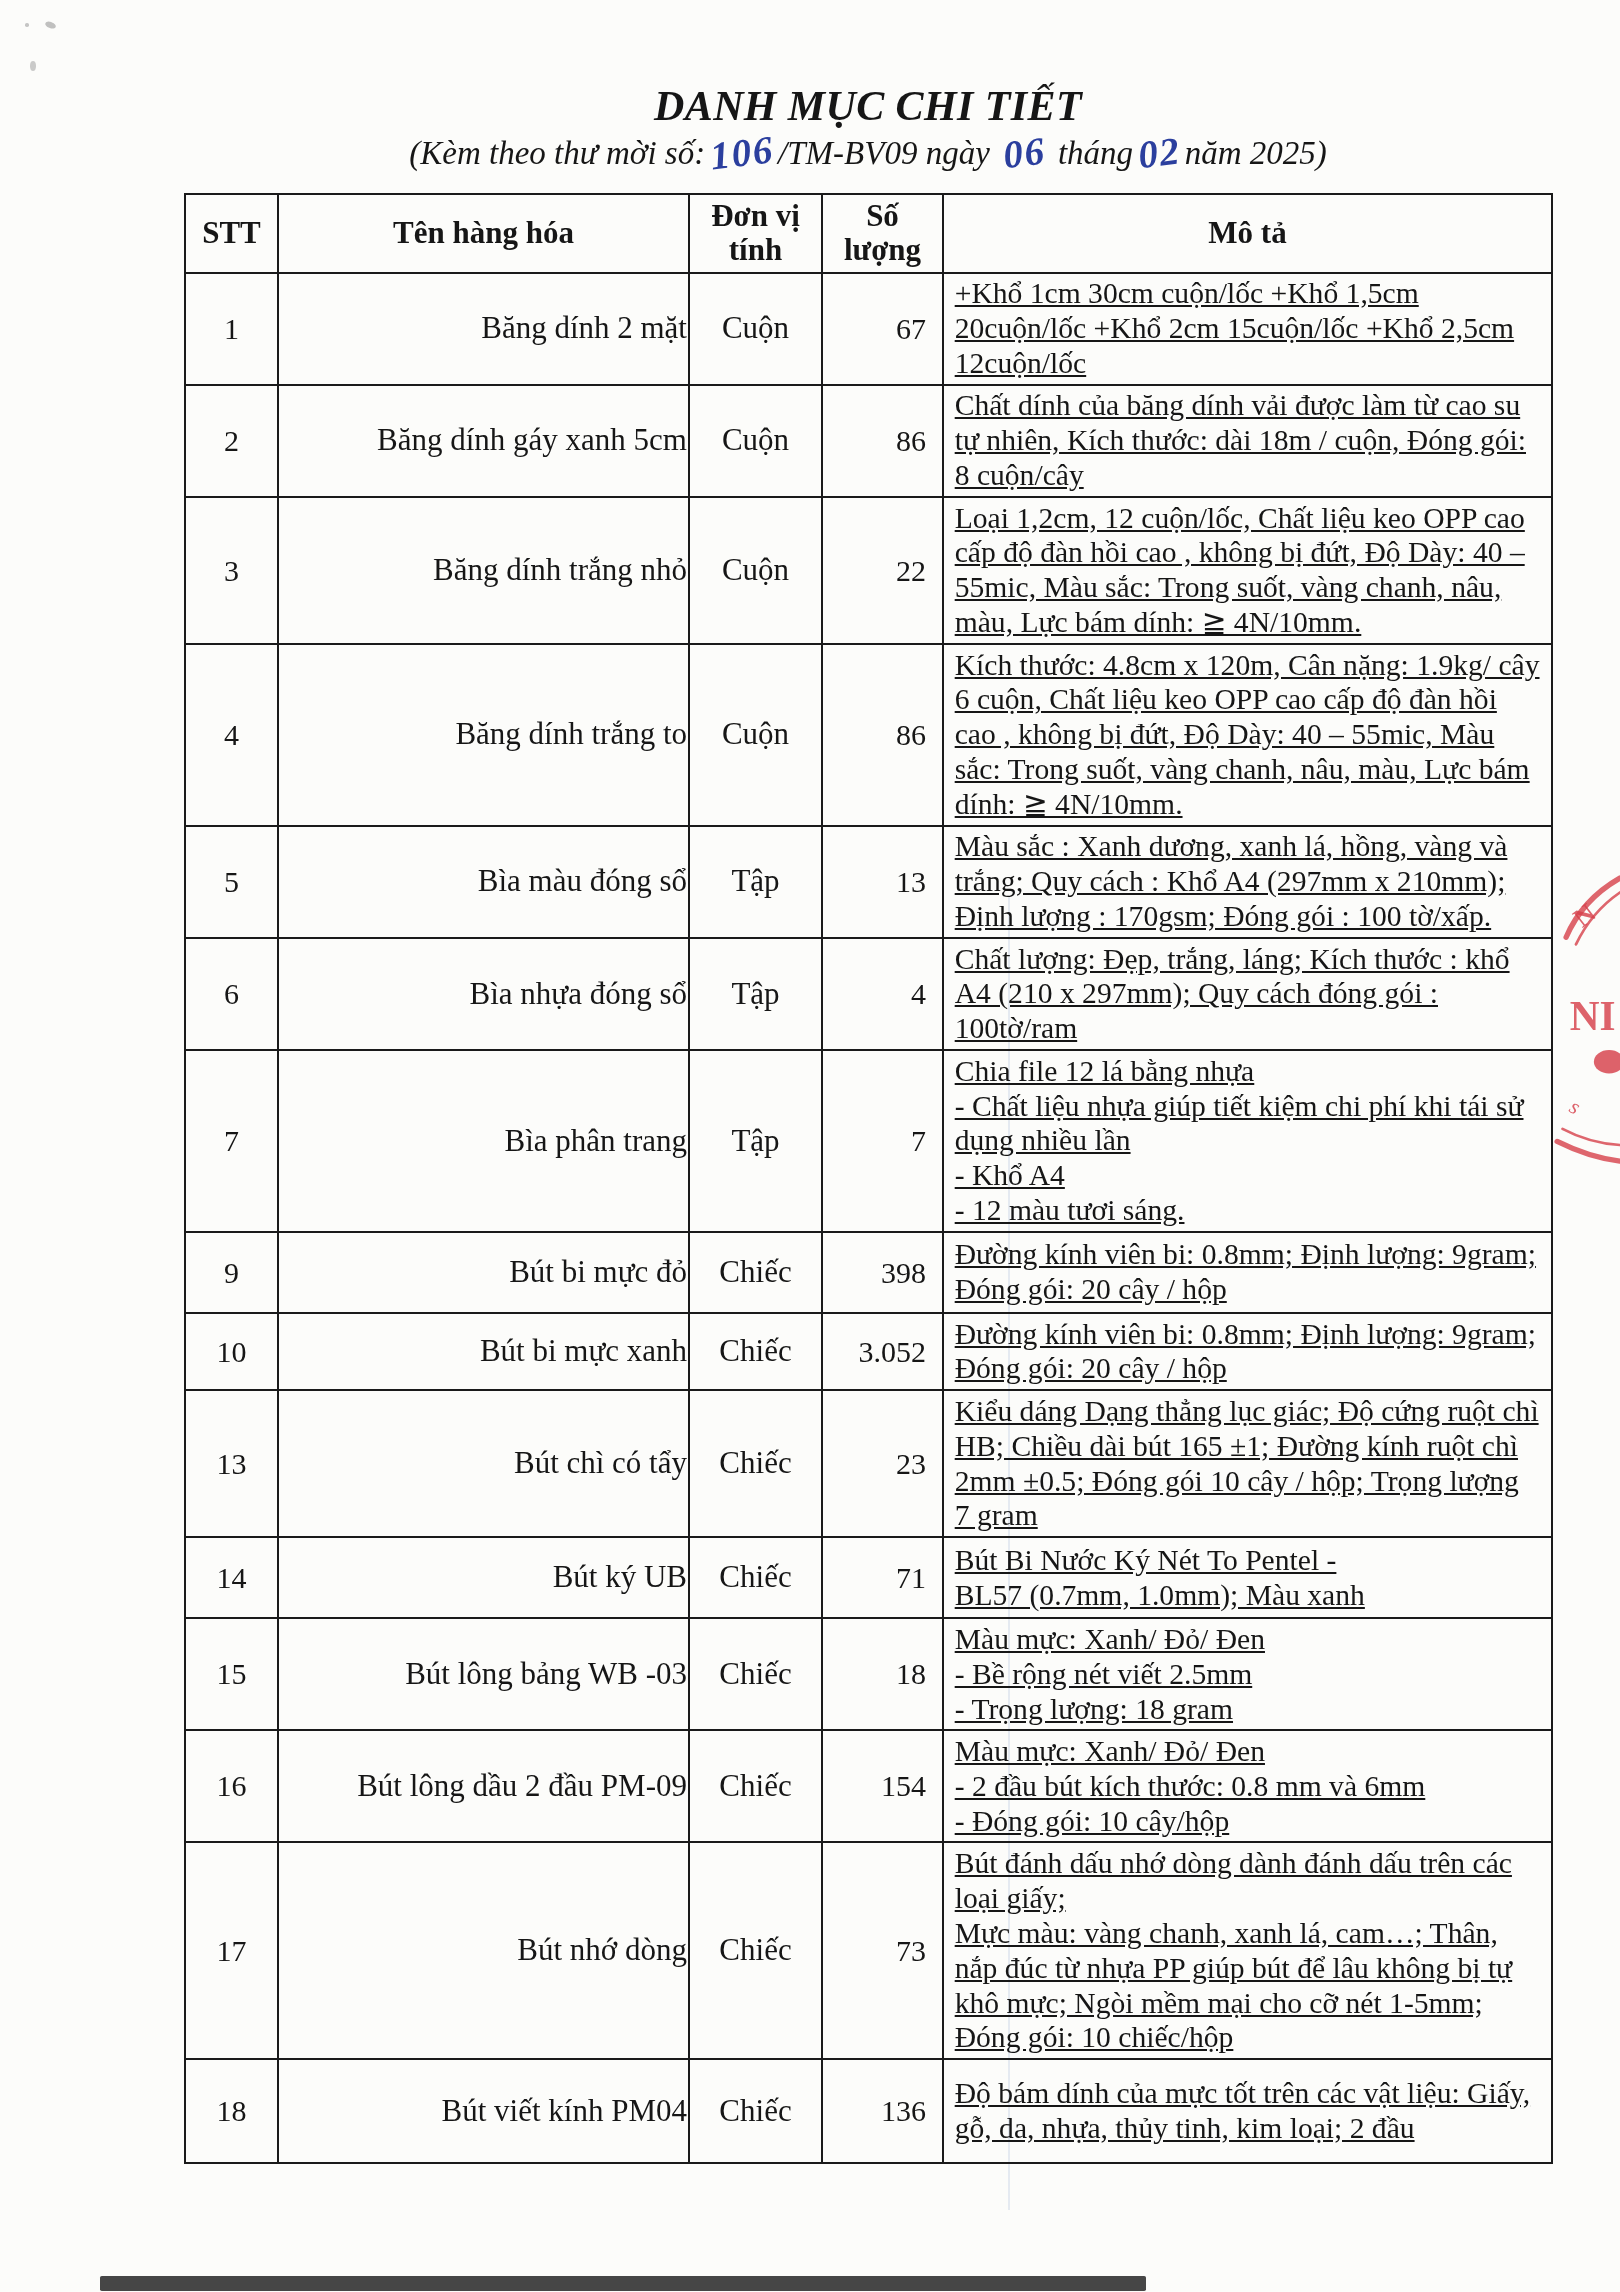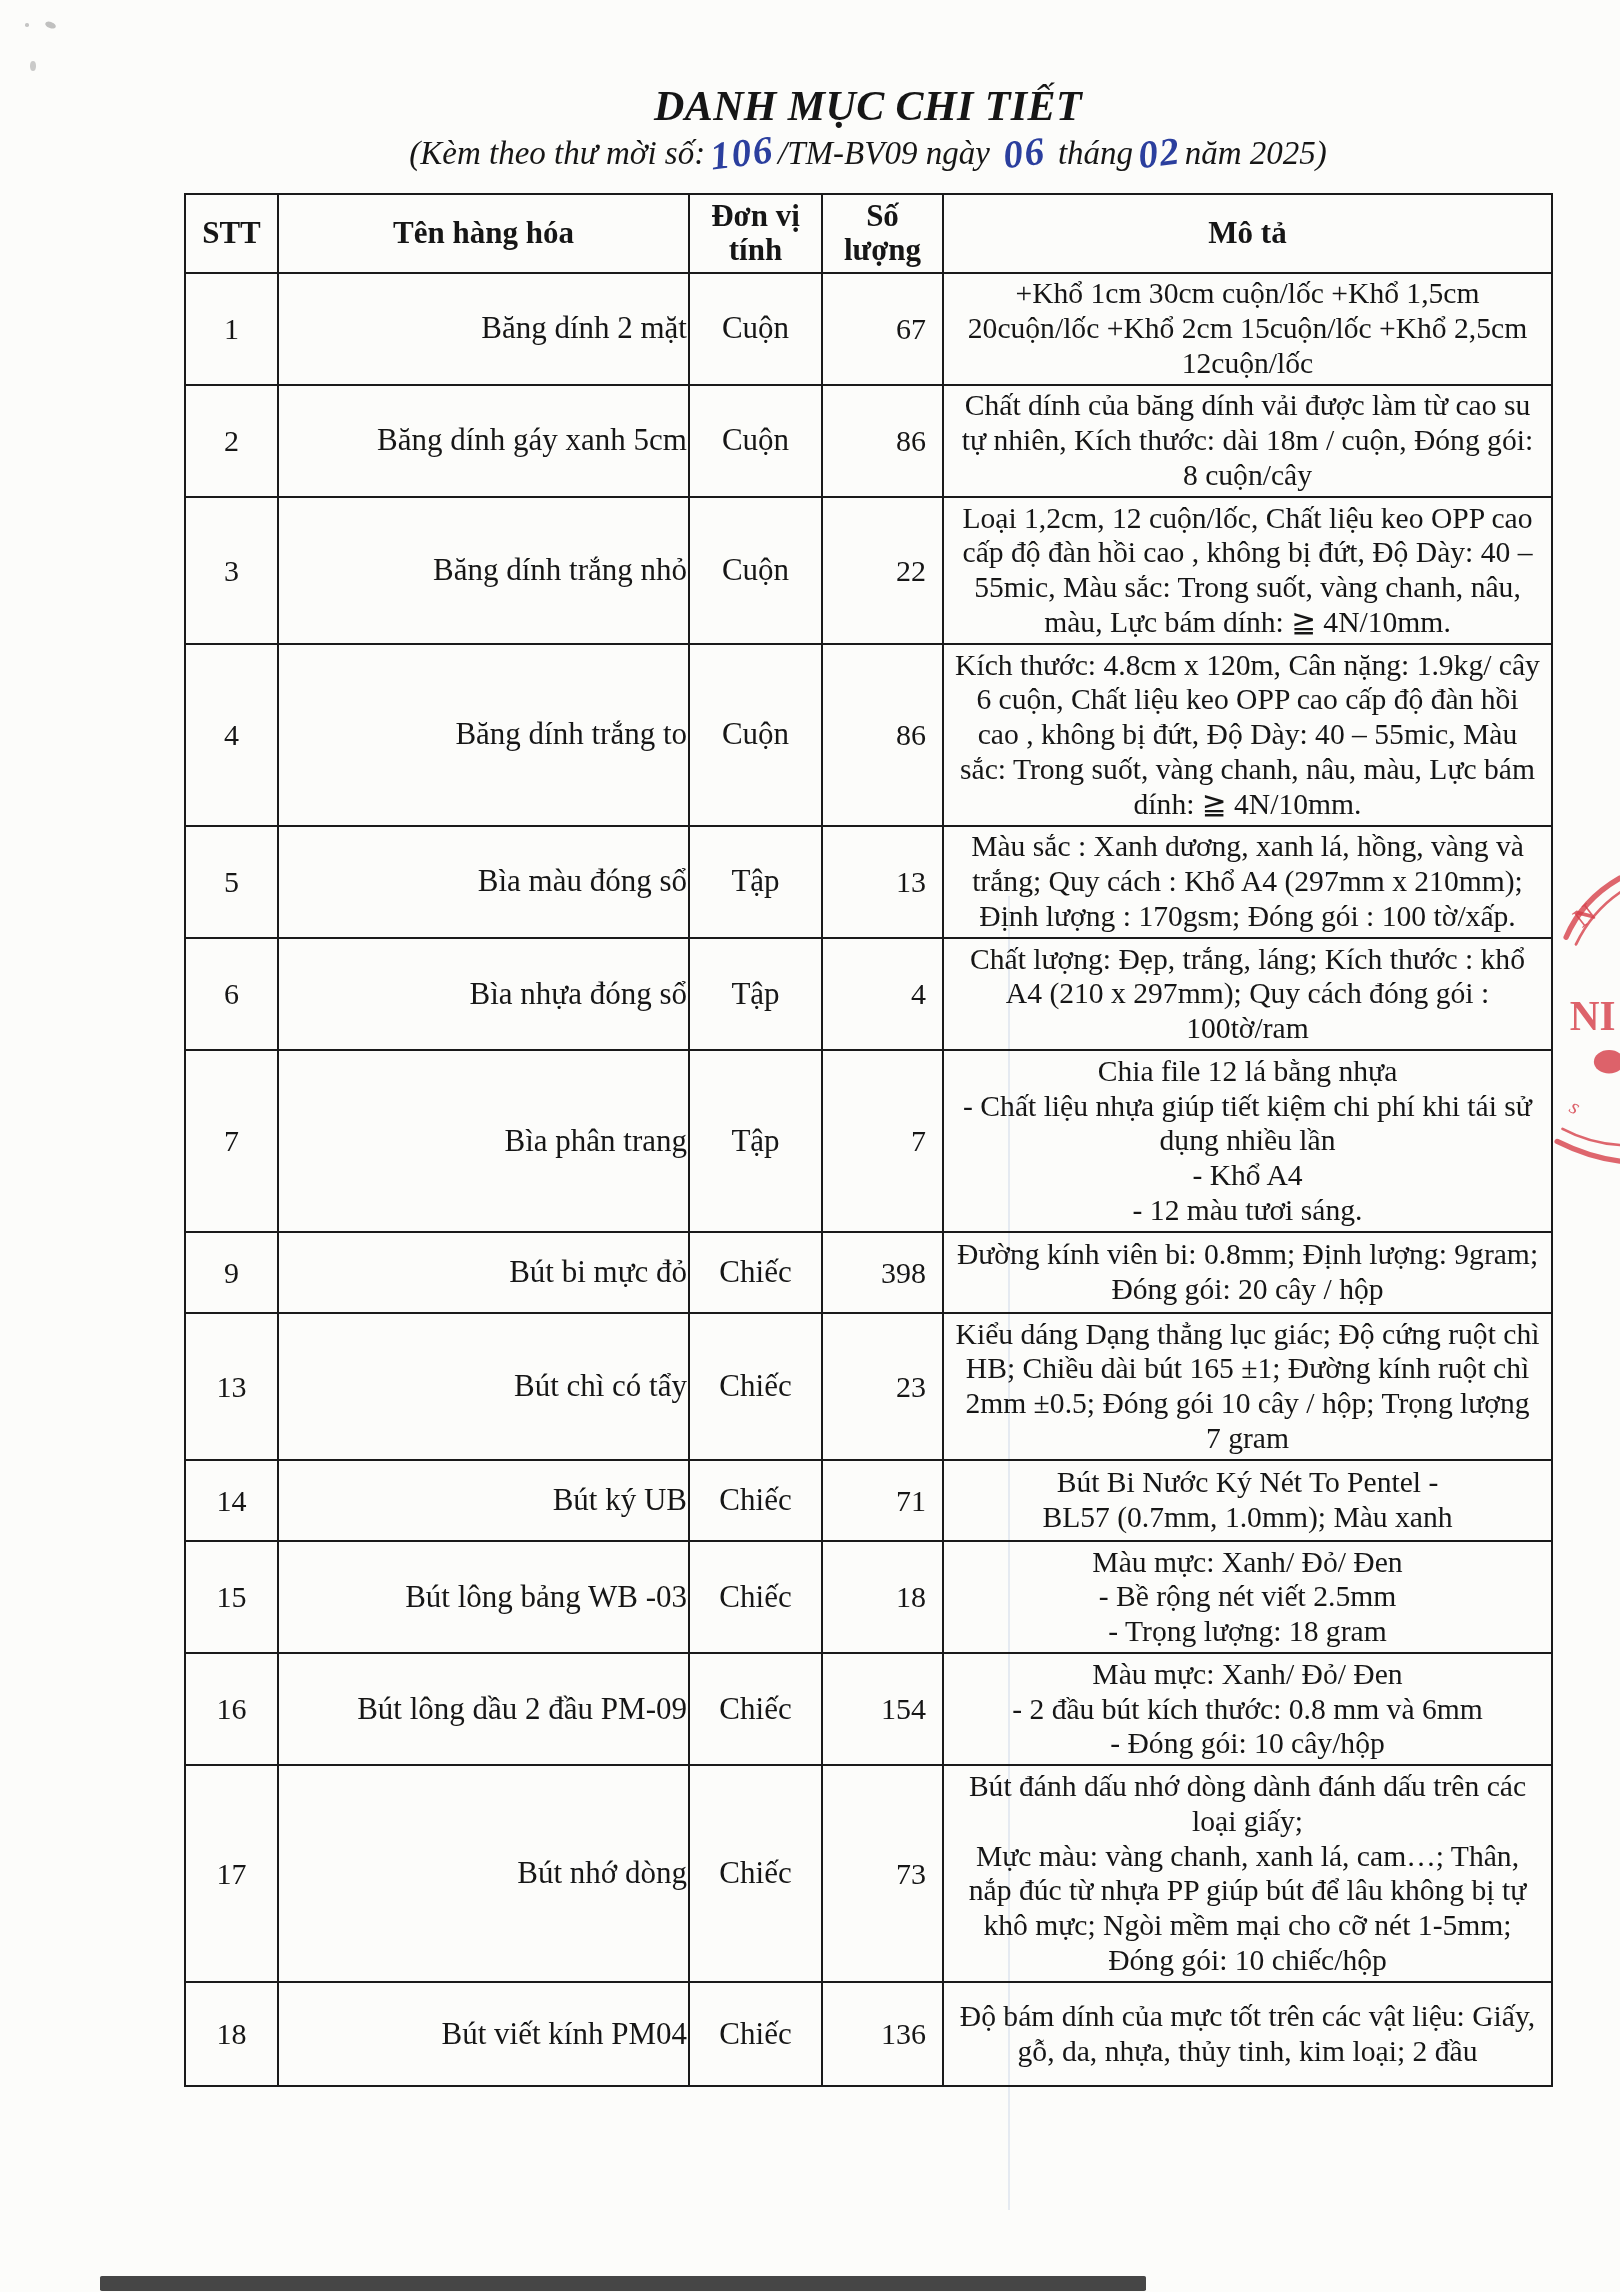--- a/index.html
+++ b/index.html
@@ -21,21 +21,21 @@
     border-collapse:collapse;table-layout:fixed;
   }
   .items th,.items td{border:2.1px solid #1a1a1a;overflow:hidden;}
   .items thead tr{height:64px;}
   .items th{font-size:31px;font-weight:bold;white-space:pre-line;line-height:1.12;padding:3.6px 1.8px;text-align:center;vertical-align:middle;}
   .items td{font-size:29.6px;line-height:1.18;vertical-align:middle;}
   td.c-stt{text-align:center;font-size:30px;}
   td.c-name{text-align:right;padding-left:18px;font-size:31px;}
   td.c-unit{text-align:center;font-size:31px;}
   td.c-qty{text-align:right;padding-right:16px;font-size:30px;margin-top:48px;}
-  td.c-desc{text-align:center;white-space:pre-line;padding:2.7px 10.7px;}
+  td.c-desc{white-space:pre-line;padding:2.7px 10.7px;text-decoration:underline;}
   .bottom-bar{position:absolute;left:100px;top:2276px;width:1046px;height:15px;background:#464646;border-radius:1.8px;}
   .stamp{position:absolute;left:1557px;top:871px;width:63px;height:300px;overflow:visible;}
   .noise{position:absolute;background:#8e8e8e;border-radius:50%;}
   .n1{left:45px;top:21.5px;width:10.7px;height:6.3px;opacity:.55;transform:rotate(20deg);}
   .n2{left:30px;top:61px;width:6.3px;height:9.9px;opacity:.45;}
   .n3{left:25px;top:23px;width:3.6px;height:3.6px;opacity:.5;}
   .scan-line{position:absolute;left:1008px;top:896px;width:1.8px;height:1314px;background:rgba(140,165,205,.20);}
 </style>
 </head>
 <body>
@@ -124,20 +124,27 @@
 - Khổ A4
 - 12 màu tươi sáng.</td>
         </tr>
         <tr style="height: 81px;">
           <td class="c-stt">9</td>
           <td class="c-name">Bút bi mực đỏ</td>
           <td class="c-unit">Chiếc</td>
           <td class="c-qty">398</td>
           <td class="c-desc">Đường kính viên bi: 0.8mm; Định lượng: 9gram; Đóng gói: 20 cây / hộp</td>
         </tr>
+        <tr style="height: 73px;">
+          <td class="c-stt">10</td>
+          <td class="c-name">Bút bi mực xanh</td>
+          <td class="c-unit">Chiếc</td>
+          <td class="c-qty">3.052</td>
+          <td class="c-desc">Đường kính viên bi: 0.8mm; Định lượng: 9gram; Đóng gói: 20 cây / hộp</td>
+        </tr>
         <tr style="height: 133px;">
           <td class="c-stt">13</td>
           <td class="c-name">Bút chì có tẩy</td>
           <td class="c-unit">Chiếc</td>
           <td class="c-qty">23</td>
           <td class="c-desc">Kiểu dáng Dạng thẳng lục giác; Độ cứng ruột chì HB; Chiều dài bút 165 ±1; Đường kính ruột chì 2mm ±0.5; Đóng gói   10 cây / hộp; Trọng lượng 7 gram</td>
         </tr>
         <tr style="height: 81px;">
           <td class="c-stt">14</td>
           <td class="c-name">Bút ký UB</td>

